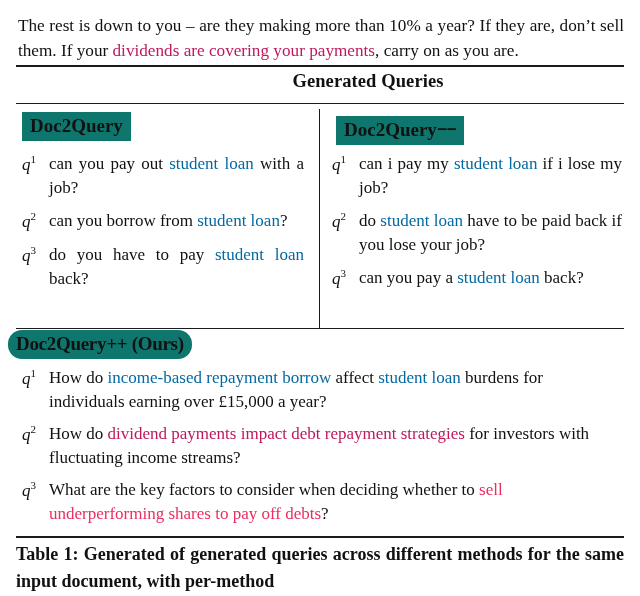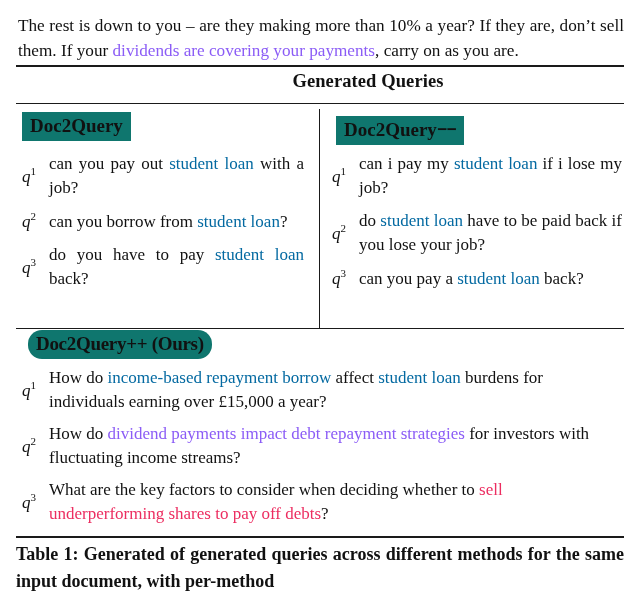--- a/index.html
+++ b/index.html
@@ -77,21 +77,21 @@
     position: absolute;
     background: #0f766e;
     font-weight: bold;
     font-size: 19px;
     padding: 4px 8px 5px 8px;
     white-space: nowrap;
     line-height: 1.05;
   }
   .chip-left  { left: 22px;  top: 112px; }
   .chip-right { left: 336px; top: 116px; }
-  .chip-ours  { left: 28px;  top: 330px; border-radius: 14px; }
+  .chip-ours  { left: 8px;  top: 330px; border-radius: 14px; }
   .chip-ours .dq-plus { letter-spacing: -0.3px; }
 
   .dashes {
     font-family: "Liberation Mono", "DejaVu Sans Mono", monospace;
     font-size: 17px;
     letter-spacing: -0.5px;
     vertical-align: 1px;
   }
 
   
@@ -99,21 +99,21 @@
     position: absolute;
     font-size: 17px;
     line-height: 24px;
   }
   .qcol-left  { left: 22px;  top: 152px; width: 282px; }
   .qcol-right { left: 332px; top: 152px; width: 290px; }
   .qcol-ours  { left: 22px;  top: 366px; width: 600px; }
 
   .qrow {
     display: flex;
-    align-items: center;
+    align-items: flex-start;
     margin-bottom: 9px;
   }
   .qcol-ours .qrow { margin-bottom: 8px; }
 
   .qlabel {
     flex: 0 0 auto;
     width: 27px;
     font-style: italic;
     font-size: 17px;
     padding-top: 1px;
@@ -129,21 +129,21 @@
     flex: 1 1 auto;
     text-align: justify;
     text-justify: inter-word;
   }
   .qcol-left  .qtext,
   .qcol-right .qtext { text-align: justify; }
   .qcol-ours  .qtext { text-align: left; }
 
   
   .c-blue  { color: #0369a1; }
-  .c-green { color: #8b5cf6; }
+  .c-green { color: #be185d; }
   .c-red   { color: #ec2d60; }
 
   
   .caption {
     position: absolute;
     left: 16px;
     top: 541px;
     width: 608px;
     font-size: 18px;
     line-height: 27px;

